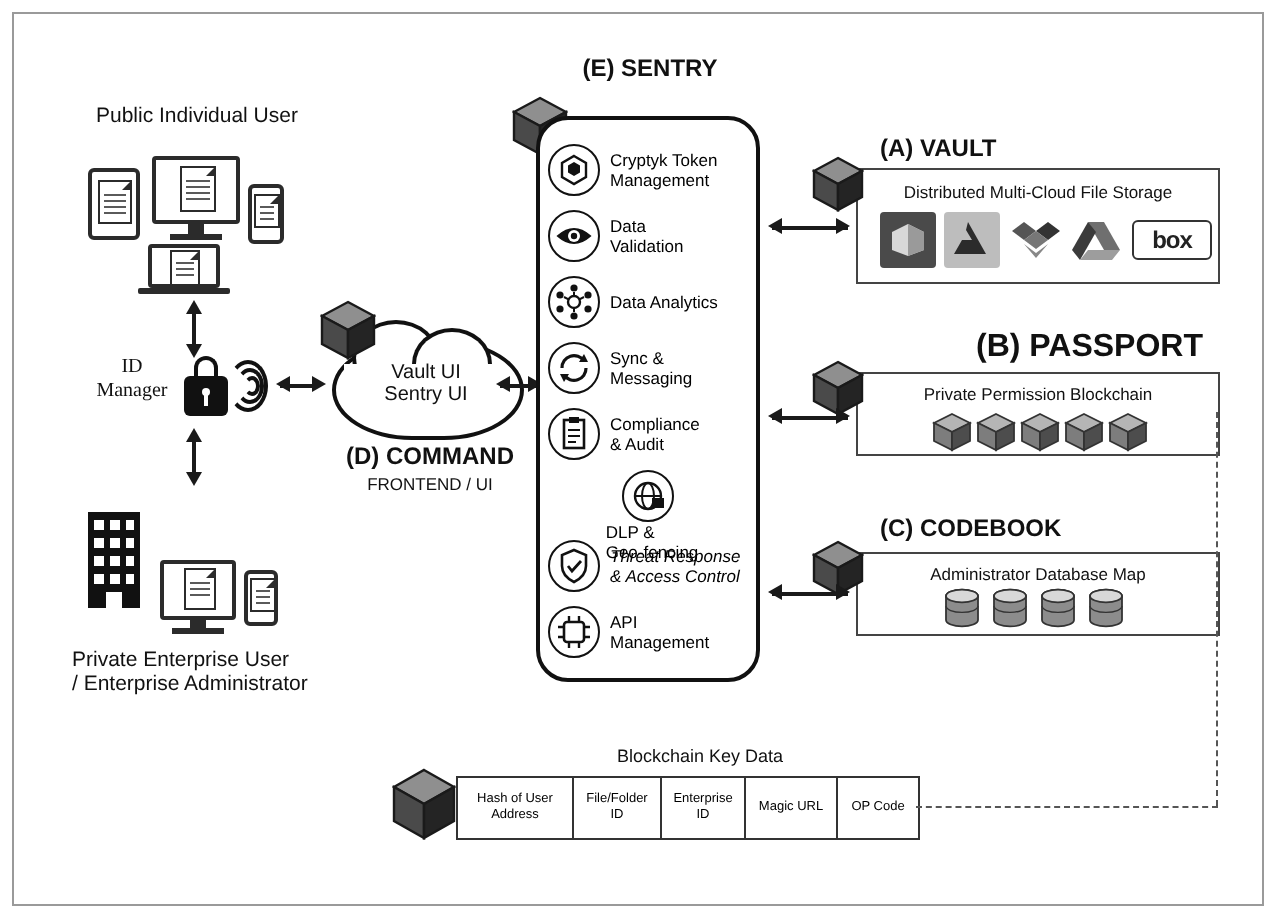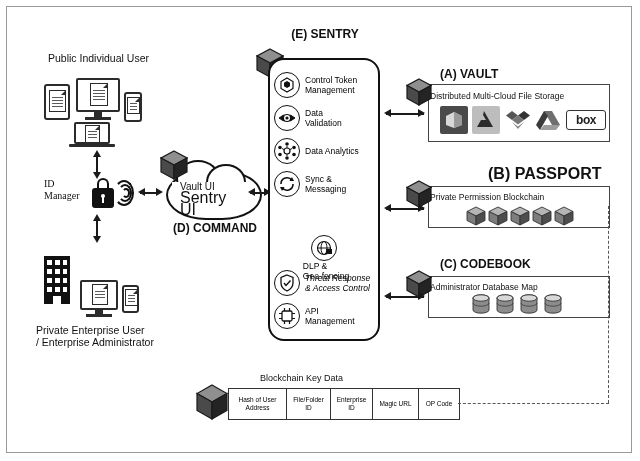--- a/index.html
+++ b/index.html
@@ -26,21 +26,21 @@
     box-sizing: border-box;
   }
   .lbl {
     position: absolute;
     font-size: 10px;
     line-height: 12px;
     color: #111;
     white-space: pre-line;
   }
   .bold { font-weight: bold; }
-  .center { }
+  .center { text-align: center; }
 
   
   .box {
     position: absolute;
     border: 1px solid #444;
     box-sizing: border-box;
     background: #fff;
   }
   .round {
     border-radius: 14px;
@@ -326,31 +326,32 @@
 
   <div class="lbl" style="left:36px; top:324px; width:170px; font-size:10.5px;">Private Enterprise User
 / Enterprise Administrator</div>
 
   <div class="cloud" style="left:166px; top:170px; width:92px; height:46px; border-radius:50%/60%;"></div>
   <div class="cloud" style="left:176px; top:160px; width:40px; height:34px; border-radius:50%; border-bottom-color:#fff;"></div>
   <div class="cloud" style="left:206px; top:164px; width:36px; height:32px; border-radius:50%; border-bottom-color:#fff;"></div>
   <div style="position:absolute; left:172px; top:182px; width:80px; height:16px; background:#fff;"></div>
 
   <div class="lbl center bold" style="left:180px; top:181px; width:66px; font-size:10px; font-weight:normal;">Vault UI</div>
-  <div class="lbl center" style="left:180px; top:192px; width:66px; font-size:16px;">Sentry UI</div>
+  <div class="lbl center" style="left:180px; top:192px; width:66px; font-size:10px;">Sentry UI</div>
 
   <div class="cube" style="left:160px; top:150px; width:28px; height:30px;">
     <svg width="28" height="30" viewBox="0 0 28 30">
       <polygon points="14,1 27,8 14,15 1,8" fill="#8f8f8f" stroke="#1a1a1a" stroke-width="1.2"></polygon>
       <polygon points="1,8 14,15 14,29 1,22" fill="#4a4a4a" stroke="#1a1a1a" stroke-width="1.2"></polygon>
       <polygon points="27,8 14,15 14,29 27,22" fill="#242424" stroke="#1a1a1a" stroke-width="1.2"></polygon>
     </svg>
   </div>
 
   <div class="lbl bold" style="left:150px; top:222px; width:130px; font-size:12px; text-align:center;">(D) COMMAND</div>
+  <div class="lbl" style="left:150px; top:236px; width:130px; font-size:8.5px; text-align:center;">FRONTEND / UI</div>
 
   <div class="arrow-h" style="left:250px; top:192px; width:20px;"></div>
   <div class="ah-right" style="left:264px; top:188px;"></div>
   <div class="ah-left" style="left:248px; top:188px;"></div>
 
   <div class="lbl bold" style="left:262px; top:28px; width:126px; font-size:12px; text-align:center;">(E) SENTRY</div>
 
   <div class="cube" style="left:256px; top:48px; width:28px; height:30px;">
     <svg width="28" height="30" viewBox="0 0 28 30">
       <polygon points="14,1 27,8 14,15 1,8" fill="#8f8f8f" stroke="#1a1a1a" stroke-width="1.2"></polygon>
@@ -361,21 +362,21 @@
 
   <div class="box round" id="sentry-box"></div>
 
   <div class="sentry-row" style="left:274px; top:70px;">
     <div class="sentry-ico">
       <svg width="24" height="24" viewBox="0 0 24 24">
         <polygon points="12,5 18,8.5 18,15.5 12,19 6,15.5 6,8.5" fill="none" stroke="#111" stroke-width="1.2"></polygon>
         <polygon points="12,8 15,9.8 15,13.2 12,15 9,13.2 9,9.8" fill="#111"></polygon>
       </svg>
     </div>
-    <div class="sentry-txt">Control Token
+    <div class="sentry-txt">Cryptyk Token
 Management</div>
   </div>
 
   <div class="sentry-row" style="left:274px; top:103px;">
     <div class="sentry-ico">
       <svg width="24" height="24" viewBox="0 0 24 24">
         <path d="M4,12 Q12,5 20,12 Q12,19 4,12 Z" fill="#111" stroke="#111" stroke-width="1"></path>
         <circle cx="12" cy="12" r="3" fill="#fff"></circle>
         <circle cx="12" cy="12" r="1.6" fill="#111"></circle>
       </svg>
@@ -409,20 +410,33 @@
         <circle cx="19" cy="15.5" r="1.8" fill="#111"></circle>
         <line x1="12" y1="7" x2="12" y2="9" stroke="#111" stroke-width="1"></line>
         <line x1="12" y1="15" x2="12" y2="17" stroke="#111" stroke-width="1"></line>
         <line x1="7" y1="9.5" x2="9.5" y2="10.8" stroke="#111" stroke-width="1"></line>
         <line x1="17" y1="9.5" x2="14.5" y2="10.8" stroke="#111" stroke-width="1"></line>
       </svg>
     </div>
     <div class="sentry-txt">Data Analytics</div>
   </div>
 
+  <div class="sentry-row" style="left:274px; top:202px;">
+    <div class="sentry-ico">
+      <svg width="24" height="24" viewBox="0 0 24 24">
+        <rect x="7" y="5" width="10" height="14" fill="none" stroke="#111" stroke-width="1.3"></rect>
+        <rect x="9.5" y="3.5" width="5" height="3" fill="#111"></rect>
+        <line x1="9" y1="10" x2="15" y2="10" stroke="#111" stroke-width="1"></line>
+        <line x1="9" y1="13" x2="15" y2="13" stroke="#111" stroke-width="1"></line>
+        <line x1="9" y1="16" x2="13" y2="16" stroke="#111" stroke-width="1"></line>
+      </svg>
+    </div>
+    <div class="sentry-txt">Compliance
+&amp; Audit</div>
+  </div>
 
   <div class="sentry-row" style="left:274px; top:235px;flex-direction:column;">
     <div class="sentry-ico">
       <svg width="24" height="24" viewBox="0 0 24 24">
         <circle cx="12" cy="12" r="6.5" fill="none" stroke="#111" stroke-width="1.2"></circle>
         <ellipse cx="12" cy="12" rx="3" ry="6.5" fill="none" stroke="#111" stroke-width="1"></ellipse>
         <line x1="5.5" y1="12" x2="18.5" y2="12" stroke="#111" stroke-width="1"></line>
         <rect x="14" y="13" width="6" height="5" fill="#111"></rect>
       </svg>
     </div>

